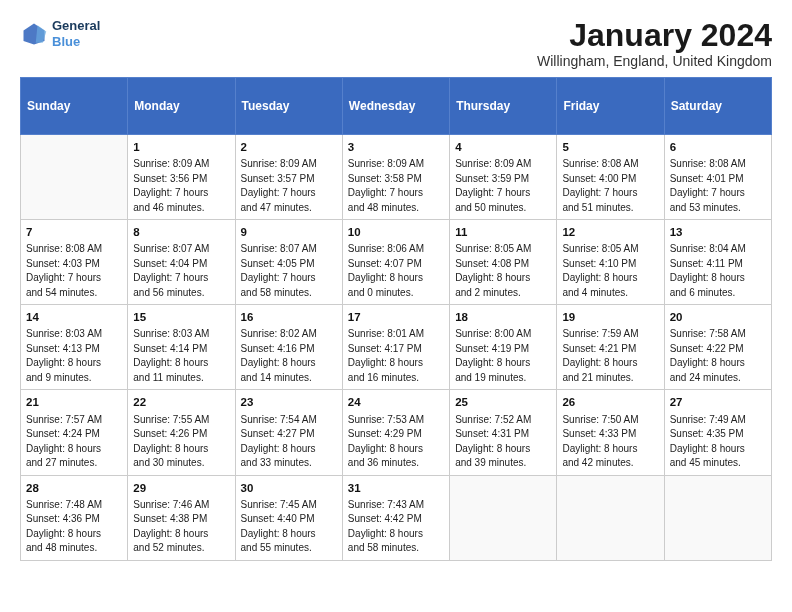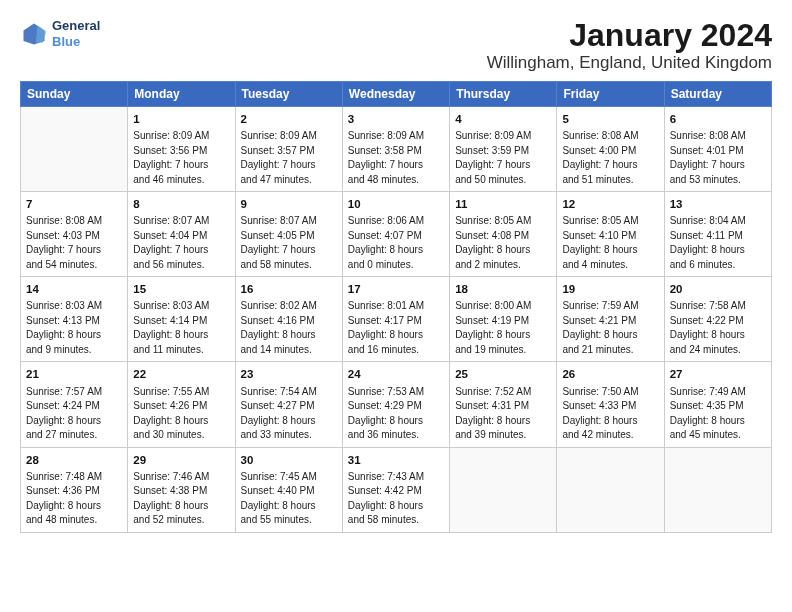--- a/index.html
+++ b/index.html
@@ -45,35 +45,35 @@
       text-align: right;
       margin-left: 29px;
     }
     .month-title {
       font-size: 32px;
       font-weight: bold;
       color: #1a1a1a;
       line-height: 1.1;
     }
     .location {
-      font-size: 17px;
+      font-size: 14px;
       color: #333;
       font-weight: normal;
     }
     .calendar {
       flex: 1;
       border-collapse: collapse;
       width: 100%;
       font-size: 10.5px;
     }
     .calendar thead tr th {
       background-color: #3a6abf;
       color: #fff;
       text-align: left;
-      padding: 5px 6px;
+      padding: 21px 6px;
       font-size: 12px;
       font-weight: bold;
       border: 1px solid #5580cc;
     }
     .calendar tbody tr td {
       border: 1px solid #ccc;
       vertical-align: top;
       padding: 4px 5px;
       width: calc(100% / 7);
       min-height: 70px;

